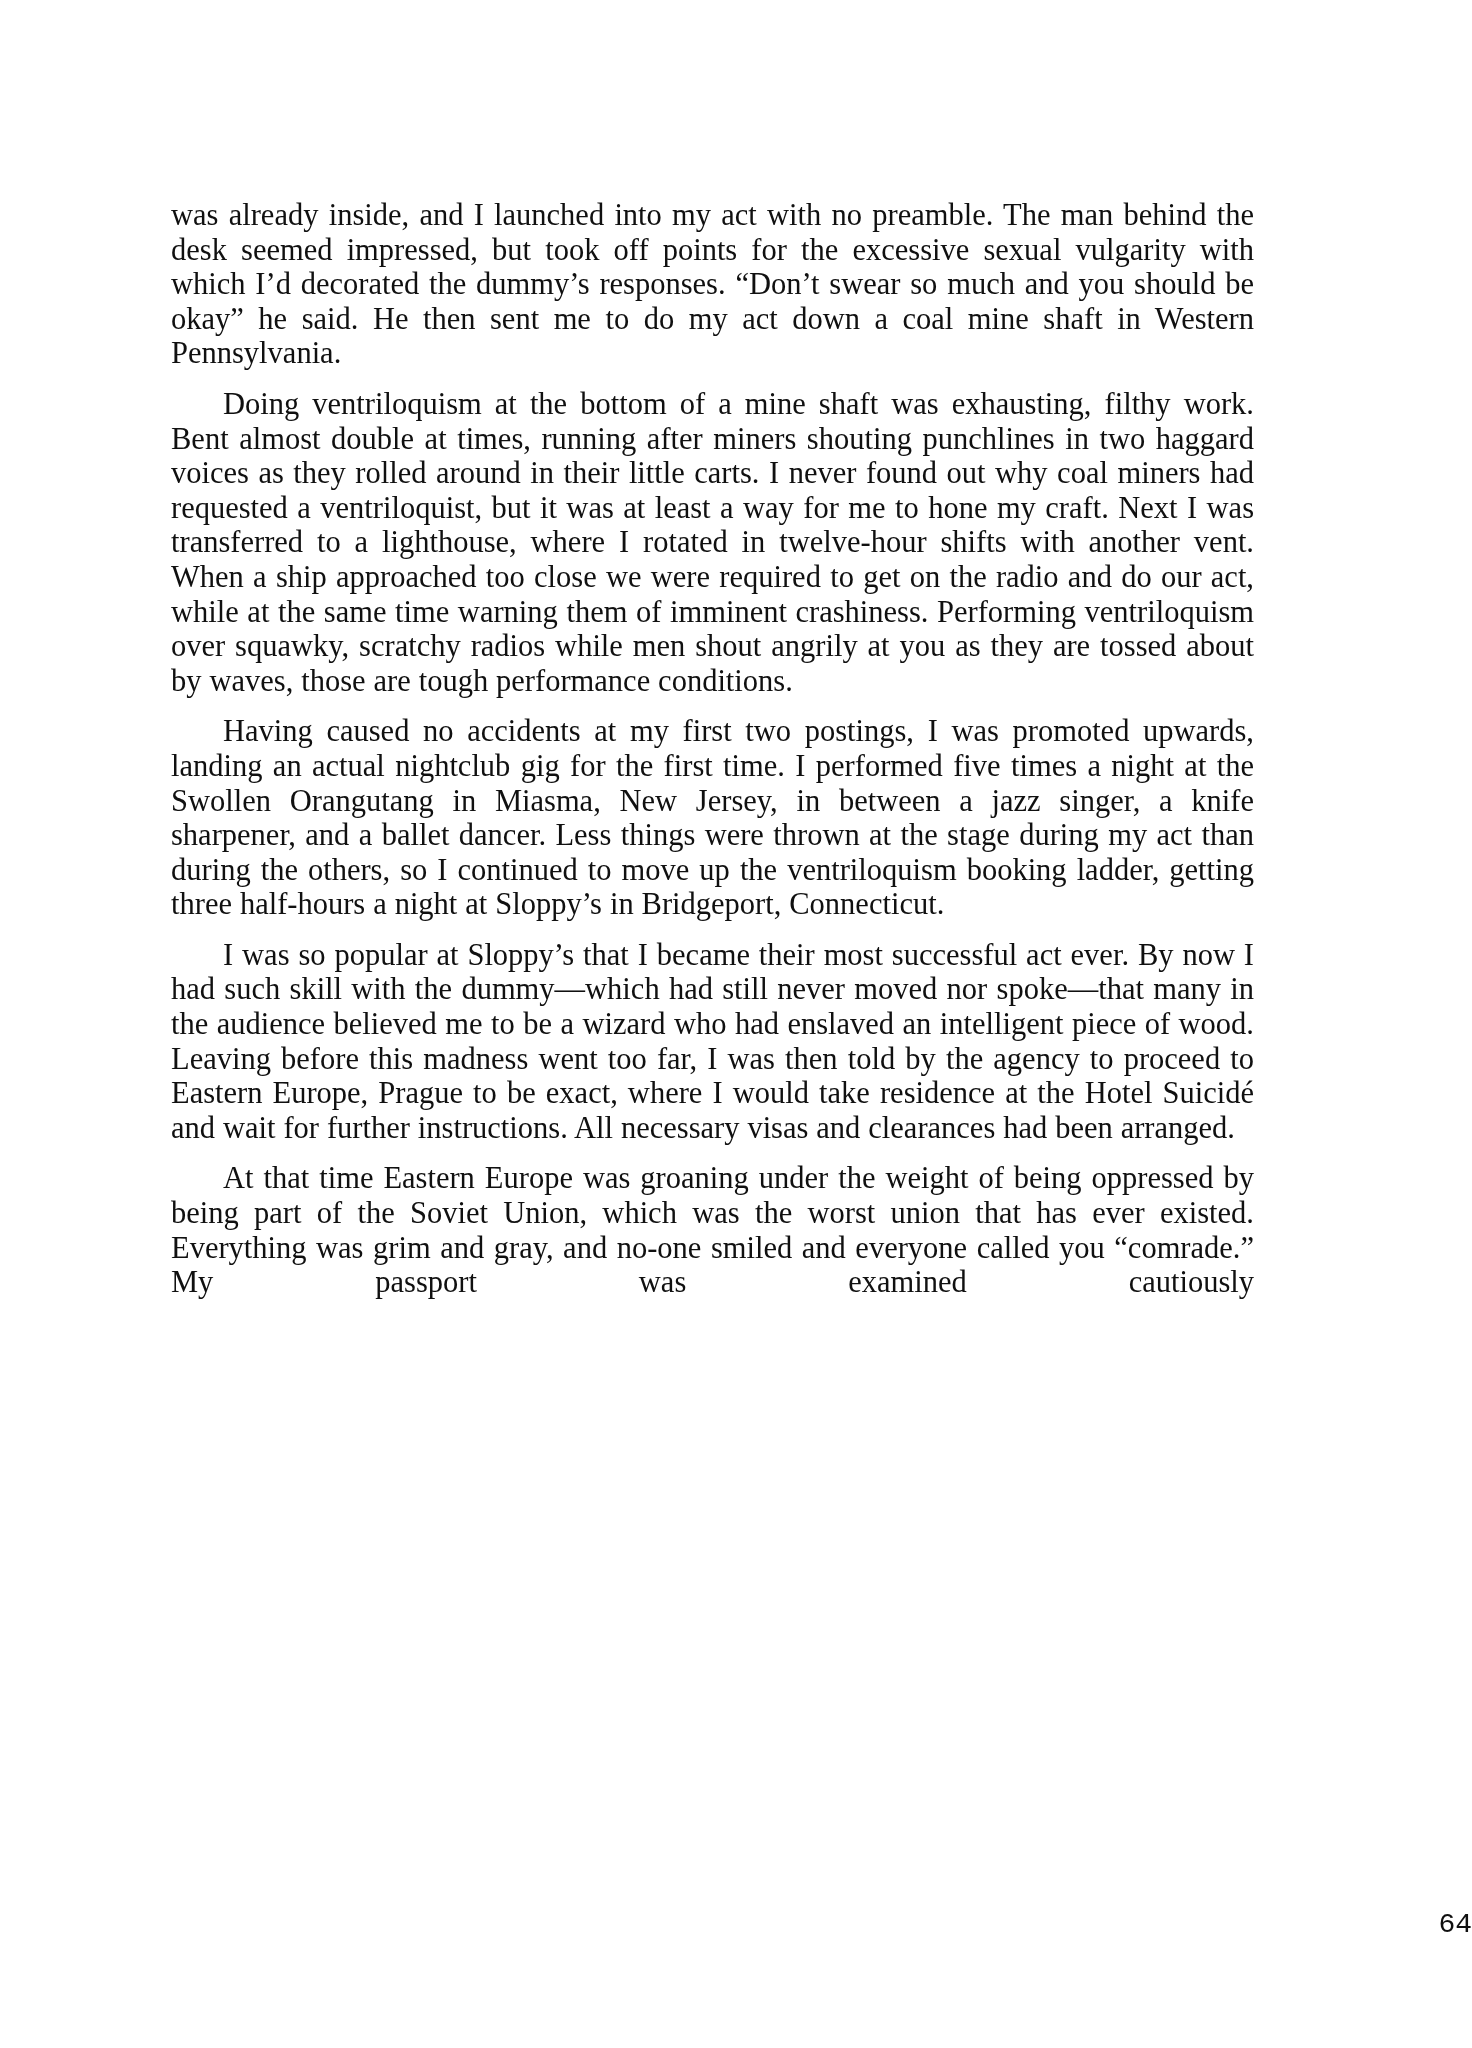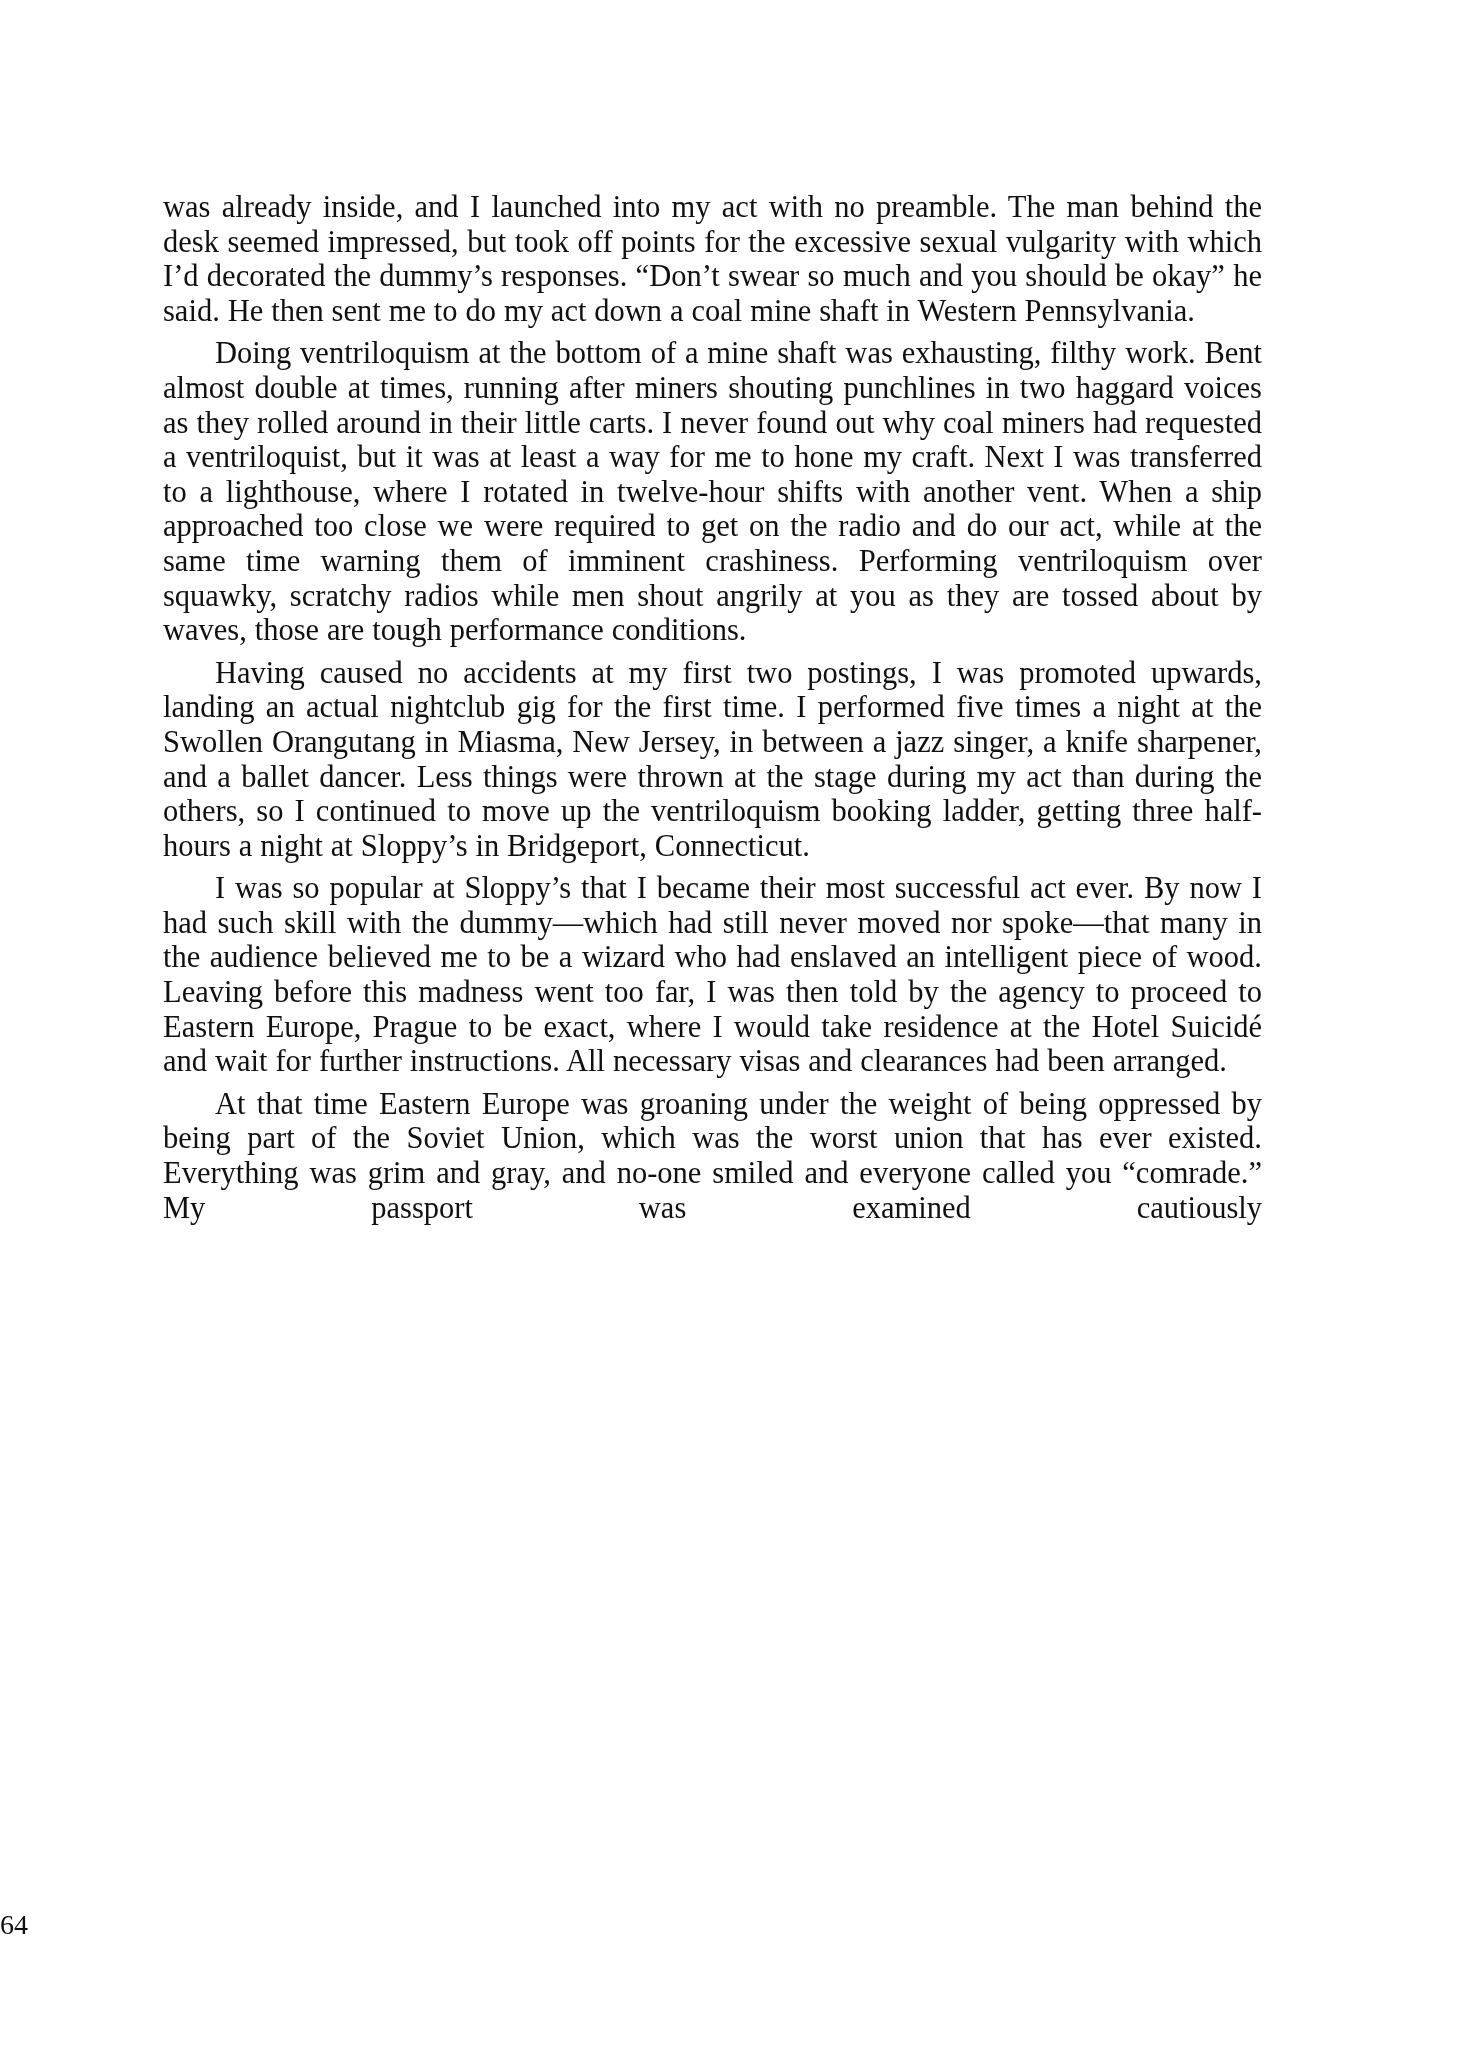--- a/index.html
+++ b/index.html
@@ -26,21 +26,21 @@
   }
 
   .text-column {
     position: absolute;
     left: 155px;
     top: 182px;
     width: 1115px;
   }
 
   .para {
-    margin: 8px;
+    margin: 16px;
     padding: 0;
     font-size: 30.5px;
     line-height: 34.6px;
     text-align: justify;
     text-justify: inter-word;
     text-indent: 52px;
     color: #101010;
     hyphens: none;
     -webkit-hyphens: none;
     word-spacing: 0.01em;
@@ -56,25 +56,25 @@
     display: inline-block;
     width: 100%;
     height: 0;
   }
 
   .folio {
     position: absolute;
     left: 0;
     top: 1908px;
     width: 1472px;
-    text-align: left;
+    text-align: right;
     font-size: 28px;
     line-height: 34px;
     color: #101010;
-    font-family: Liberation Serif, serif;
+    font-family: Liberation Mono, monospace;
   }
 </style>
 </head>
 <body>
 
 <div class="page">
 
   <div class="text-column">
 
     <p class="para first">was already inside, and I launched into my act with no preamble. The man behind the desk seemed impressed, but took off points for the excessive sexual vulgarity with which I’d decorated the dummy’s responses. “Don’t swear so much and you should be okay” he said. He then sent me to do my act down a coal mine shaft in Western Pennsylvania.</p>

